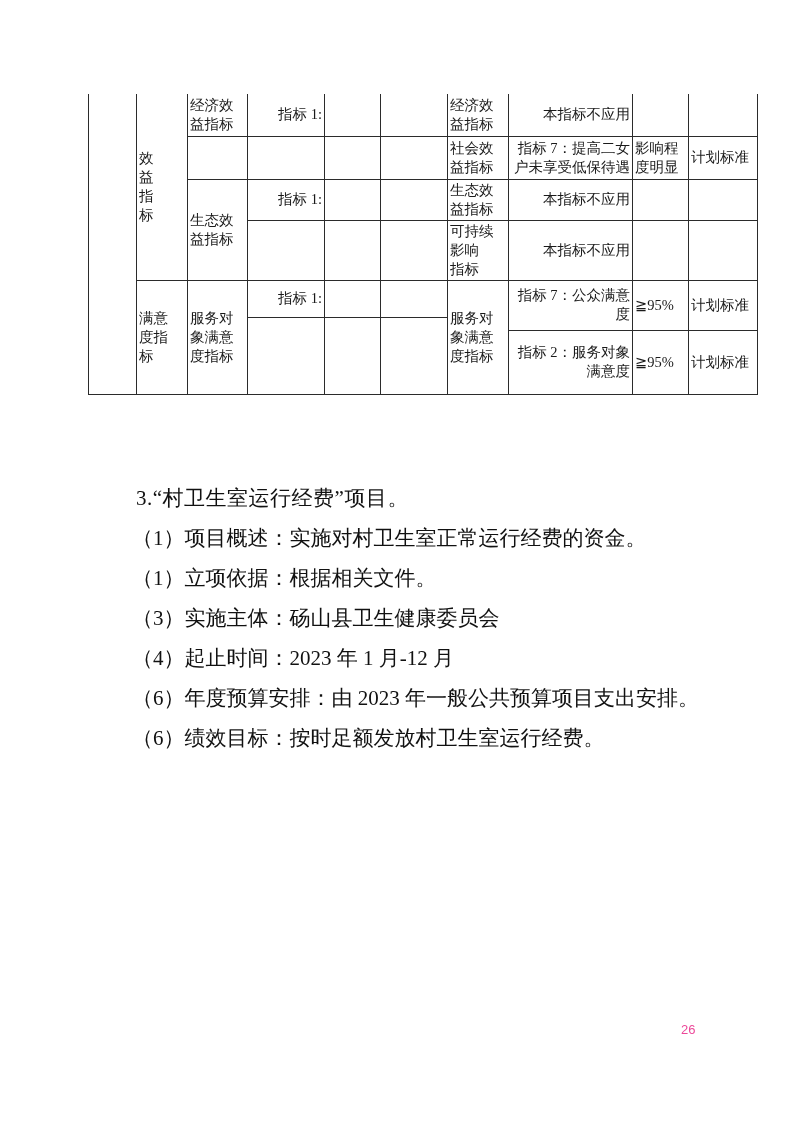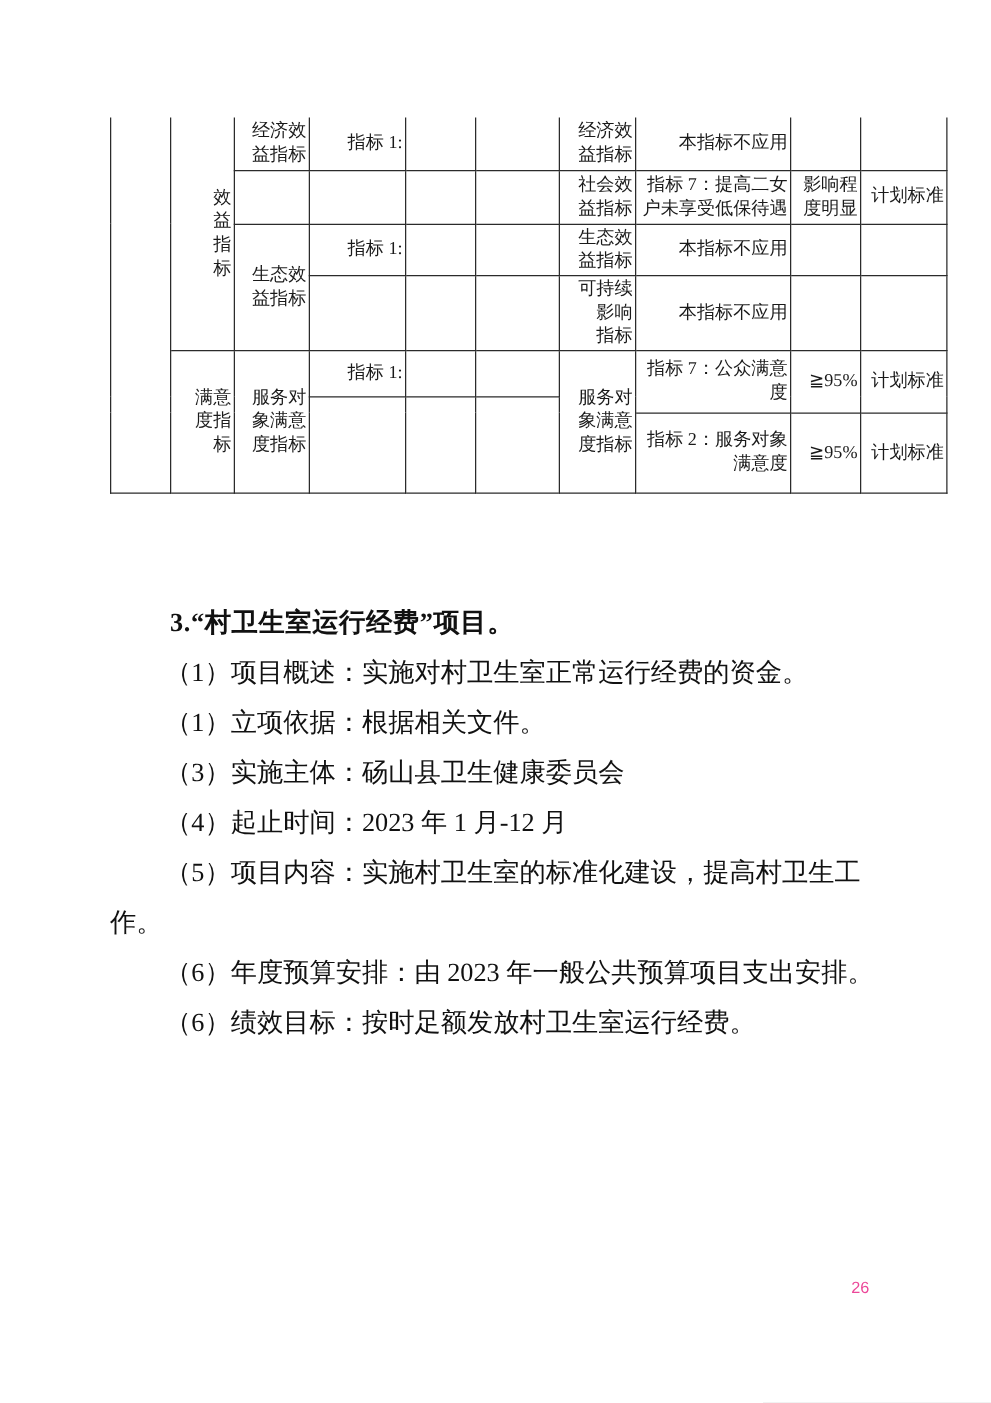--- a/index.html
+++ b/index.html
@@ -21,21 +21,21 @@
     left: 88px;
     top: 94px;
     width: 669px;
     border-collapse: collapse;
     table-layout: fixed;
   }
   table.perf td {
     border: 1px solid #2b2b2b;
     font-size: 14.5px;
     line-height: 19px;
-    text-align: right;
+    text-align: left;
     vertical-align: middle;
     white-space: pre;
     padding: 1px 2px;
     font-family: "Liberation Serif", "DejaVu Serif", serif;
     color: #1a1a1a;
   }
   table.perf tr.r1 > td { border-top: none; }   
   table.perf td.al { text-align: right; padding-left: 5px; }
   table.perf td.toppad { vertical-align: middle; margin-top: 40px; }
 
@@ -47,21 +47,21 @@
     width: 620px;
     font-size: 21px;
     line-height: 40px;
   }
   .body-text p {
     margin: 0;
     text-indent: 44px;
     white-space: pre-line;
   }
   .body-text p.heading {
-    font-weight: bold;
+    font-weight: normal;
     text-indent: 48px;
     letter-spacing: 0.5px;
   }
 
   .page-num {
     position: absolute;
     left: 681px;
     top: 1022px;
     font-size: 13px;
     font-family: "Liberation Sans", "DejaVu Sans", sans-serif;
@@ -171,21 +171,19 @@
       </tr>
     </tbody>
   </table>
 
   <div class="body-text">
     <p class="heading">3.“村卫生室运行经费”项目。</p>
     <p>（1）项目概述：实施对村卫生室正常运行经费的资金。</p>
     <p>（1）立项依据：根据相关文件。</p>
     <p>（3）实施主体：砀山县卫生健康委员会</p>
     <p>（4）起止时间：2023 年 1 月-12 月</p>
-    <p>（5）项目内容：实施村卫生室的标准化建设，提高村卫生工
-作。</p>
     <p>（6）年度预算安排：由 2023 年一般公共预算项目支出安排。</p>
     <p>（6）绩效目标：按时足额发放村卫生室运行经费。</p>
   </div>
 
   <div class="page-num">26</div>
 
 </div>
 
 </body></html>

